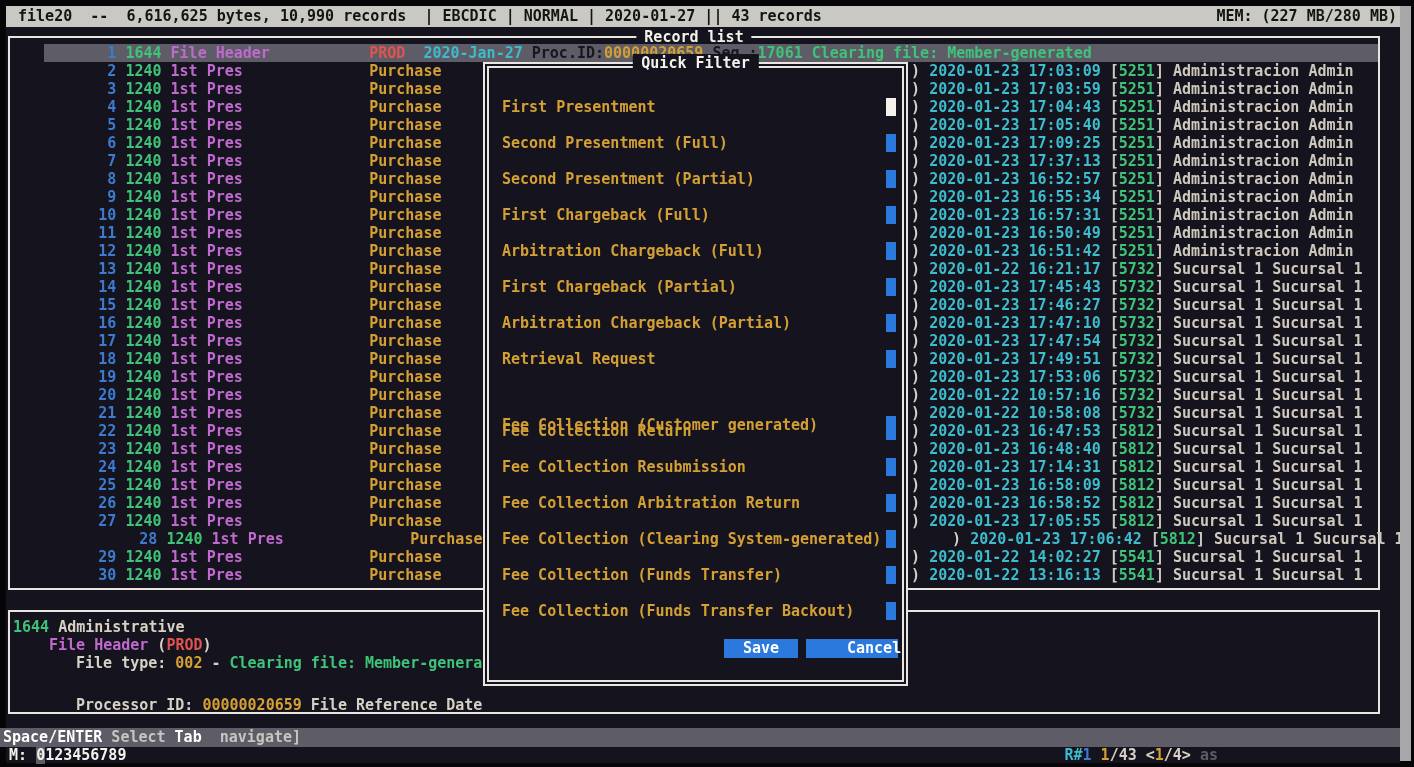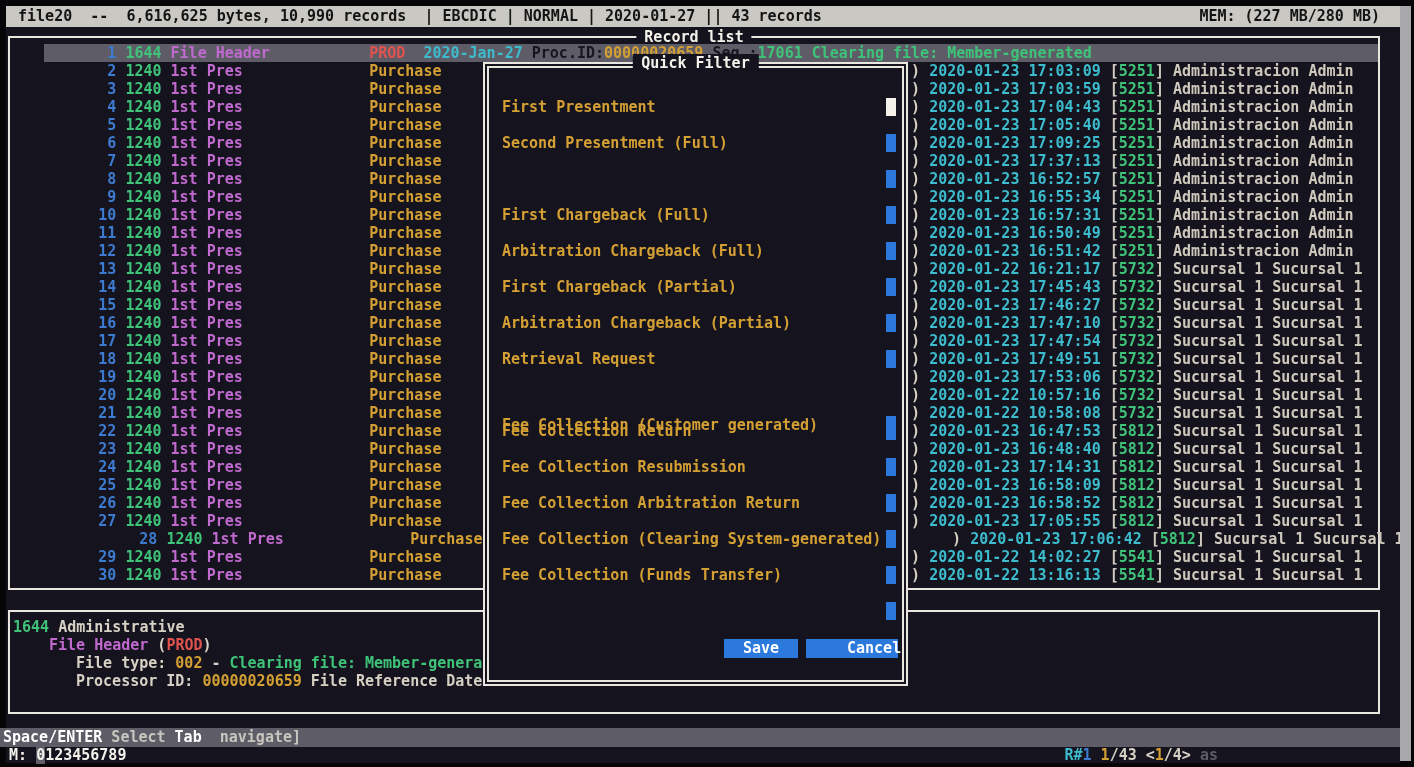--- a/index.html
+++ b/index.html
@@ -4,21 +4,21 @@
 <style>
   * { margin:0; padding:0; box-sizing:border-box; }
   html,body { background:#060609; }
   body { font-family:"DejaVu Sans Mono","Liberation Mono",monospace; font-weight:700;
          font-size:15px; line-height:18px; }
   #canvas { position:relative; width:1414px; height:767px; background:#060609; overflow:hidden; }
   .term { position:absolute; left:6px; top:6px; width:1394px; height:757px; background:var(--bg); }
 
   .topbar { position:absolute; left:6px; top:6px; width:1394px; height:21px; z-index:6;
             background:var(--barbg); color:var(--bartext); display:flex; justify-content:space-between;
-            padding:1px 20px 0 3px; white-space:pre; }
+            padding:1px 3px 0 3px; white-space:pre; }
 
   .box { position:absolute; border:2px solid var(--border); z-index:1; }
   .box-title { position:absolute; top:-10px; left:50%; transform:translateX(-50%);
                background:var(--bg); padding:0 8px; color:var(--bright); white-space:pre; }
 
   .row { position:absolute; left:8px; width:1372px; height:18px; z-index:2; }
   .f { position:absolute; top:0; height:18px; white-space:pre; }
   .num  { left:0; width:12ch; text-align:right; }
   .p13 { left:13ch; } .p18 { left:18ch; } .p40 { left:40ch; }
   .p46 { left:46ch; } .p58 { left:58ch; } .p66 { left:66ch; }
@@ -460,31 +460,31 @@
         <span class="f p123 c-green">5541</span>
         <span class="f p127 c-name">]</span>
         <span class="f p129 c-name">Sucursal 1 Sucursal 1</span>
       </div>
 </div>
 
   <div class="box" style="left:8px; top:610px; width:1372px; height:104px;"></div>
   <div class="dline" style="left:13px; top:618px;"><span class="c-green">1644</span><span class="c-fg"> Administrative</span></div>
   <div class="dline" style="left:49px; top:636px;"><span class="c-purple">File Header</span><span class="c-fg"> (</span><span class="c-red">PROD</span><span class="c-fg">)</span></div>
   <div class="dline" style="left:76px; top:654px;"><span class="c-fg">File type: </span><span class="c-amber">002</span><span class="c-fg"> - </span><span class="c-green">Clearing file: Member-genera</span></div>
-  <div class="dline" style="left:76px; top:672px;"><span class="c-fg">Processor ID: </span><span class="c-amber">00000020659</span><span class="c-fg"> File Reference Date</span></div>
+  <div class="dline" style="left:76px; top:696px;"><span class="c-fg">Processor ID: </span><span class="c-amber">00000020659</span><span class="c-fg"> File Reference Date</span></div>
 
   <div class="dialog">
     <div class="dialog-inner"></div>
     <span class="dialog-title">Quick Filter</span>
     <div>
 <div class="ditem focused" style="top: 34px;"><span>First Presentment</span><div class="dind"></div></div>
 
 <div class="ditem" style="top: 70px;"><span>Second Presentment (Full)</span><div class="dind"></div></div>
 
-<div class="ditem" style="top: 106px;"><div class="dind"></div></div>
+<div class="ditem" style="top: 106px;"><span>Second Presentment (Partial)</span><div class="dind"></div></div>
 
 <div class="ditem" style="top: 142px;"><span>First Chargeback (Full)</span><div class="dind"></div></div>
 
 <div class="ditem" style="top: 178px;"><span>Arbitration Chargeback (Full)</span><div class="dind"></div></div>
 
 <div class="ditem" style="top: 214px;"><span>First Chargeback (Partial)</span><div class="dind"></div></div>
 
 <div class="ditem" style="top: 250px;"><span>Arbitration Chargeback (Partial)</span><div class="dind"></div></div>
 
 <div class="ditem" style="top: 286px;"><span>Retrieval Request</span><div class="dind"></div></div>
@@ -494,21 +494,21 @@
 <div class="ditem" style="top: 358px;"><span>Fee Collection Return</span><div class="dind"></div></div>
 
 <div class="ditem" style="top: 394px;"><span>Fee Collection Resubmission</span><div class="dind"></div></div>
 
 <div class="ditem" style="top: 430px;"><span>Fee Collection Arbitration Return</span><div class="dind"></div></div>
 
 <div class="ditem" style="top: 466px;"><span>Fee Collection (Clearing System-generated)</span><div class="dind"></div></div>
 
 <div class="ditem" style="top: 502px;"><span>Fee Collection (Funds Transfer)</span><div class="dind"></div></div>
 
-<div class="ditem" style="top: 538px;"><div class="dind"></div></div>
+<div class="ditem" style="top: 538px;"><span>Fee Collection (Funds Transfer Backout)</span><div class="dind"></div></div>
 </div>
     <div class="btn btn-save">Save</div>
     <div class="btn btn-cancel">Cancel</div>
   </div>
 
   <div class="statusbar"><span class="key">Space/ENTER</span><span> Select </span><span class="key">Tab</span><span>  navigate]</span></div>
 
   <div class="mline"><span class="c-bright"> M: </span><span class="mcursor">0</span><span class="c-bright">123456789</span><span class="mright"><span class="c-cyan">R#</span><span class="c-blue">1</span><span class="c-fg"> </span><span class="c-amber">1</span><span class="c-fg">/43 &lt;</span><span class="c-amber">1</span><span class="c-fg">/4&gt; </span><span class="c-dim2">as</span></span></div>
 
   <div class="scrollbar"></div>

